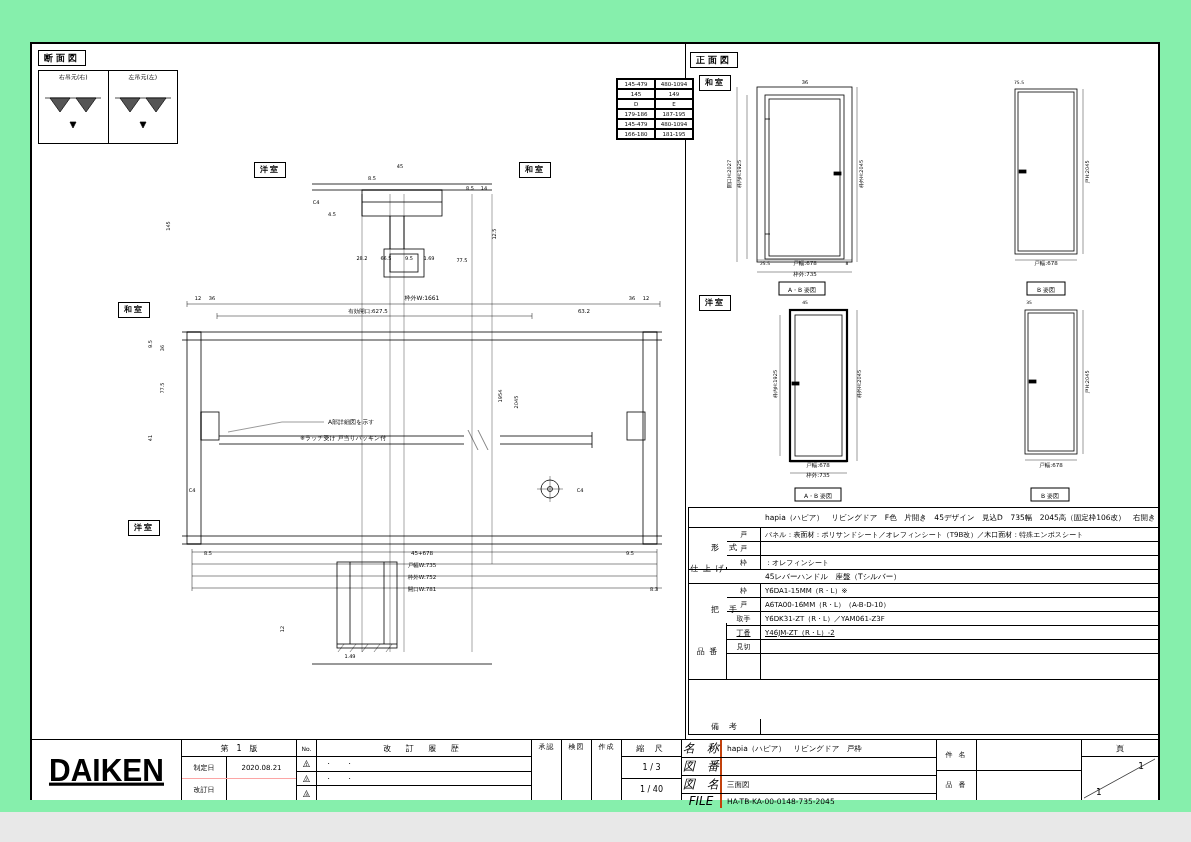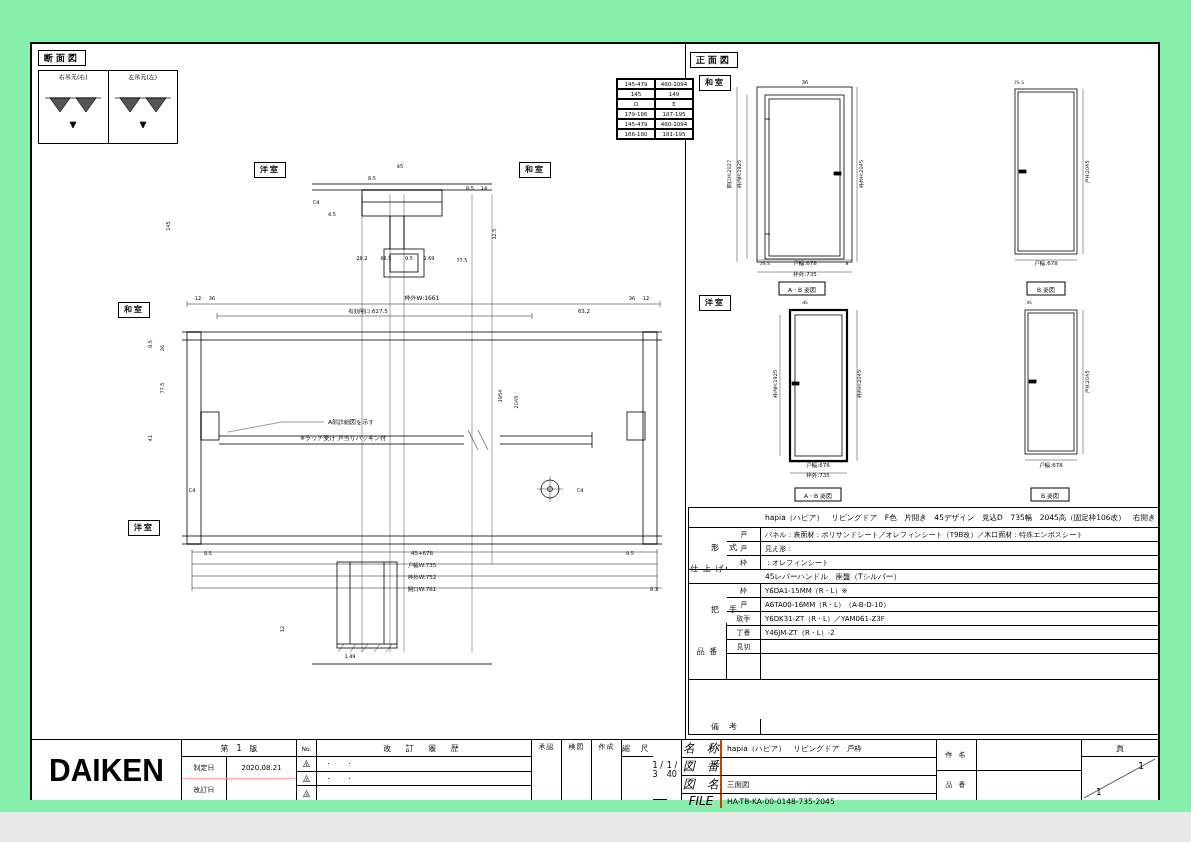--- a/index.html
+++ b/index.html
@@ -41,41 +41,41 @@
   .sub-part { width:34px; border-right:1px solid #000; display:flex; align-items:center; justify-content:center; font-size:7px; flex:none; }
   .sub-text { flex:1; display:flex; align-items:center; padding:0 4px; white-space:nowrap; overflow:hidden; font-size:7px; }
   .sub-filler { height:26px; display:flex; }
   .sub-filler .sub-part { border-right:1px solid #000; }
 
   
   .title-block { position:absolute; left:0; top:695px; width:1126px; height:61px;
                  border-top:1.5px solid #000; display:flex; background:#fff; }
   .tb-col { border-right:1px solid #000; flex:none; position:relative; }
   .tb-col:last-child { border-right:none; }
-  .logo-cell { width:150px; display:flex; align-items:center; justify-content:center; }
+  .logo-cell { width:150px; display:flex; align-items:center; justify-content:center;text-decoration:underline; }
   .logo-text { font-size:30px; font-weight:800; letter-spacing:0px; transform:scaleY(1.05); font-family:"Liberation Sans",sans-serif; }
   .edition { width:115px; display:flex; flex-direction:column; }
   .ed-header { height:17px; border-bottom:1px solid #000; display:flex; align-items:center; justify-content:center; font-size:8px; }
   .ed-row { flex:1; display:flex; border-bottom:1px solid #fca5a5; }
   .ed-row:last-child { border-bottom:none;font-family:Liberation Serif, serif; }
   .ed-label { width:45px; border-right:1px solid #000; display:flex; align-items:center; justify-content:center; font-size:7px; }
   .ed-value { flex:1; display:flex; align-items:center; justify-content:center; font-size:7px; }
   .no-col { width:20px; display:flex; flex-direction:column; }
   .no-header { height:17px; border-bottom:1px solid #000; font-size:6px; display:flex; align-items:center; justify-content:center; }
   .no-row { flex:1; border-bottom:1px solid #000; display:flex; align-items:center; justify-content:center; position:relative; }
   .no-row:last-child { border-bottom:none; }
   .tri { position:relative; font-size:9px; line-height:9px; }
   .tri-num { position:absolute; left:50%; top:55%; transform:translate(-50%,-50%); font-size:4.5px; }
   .history { width:215px; display:flex; flex-direction:column; }
   .hist-header { height:17px; border-bottom:1px solid #000; display:flex; align-items:center; justify-content:center; font-size:8px; letter-spacing:6px; }
   .hist-row { flex:1; border-bottom:1px solid #000; display:flex; align-items:center; padding-left:8px; font-size:7px; }
   .hist-row:last-child { border-bottom:none; }
   .sign-col { width:30px; display:flex; flex-direction:column; align-items:center; }
   .sign-label { font-size:7px; padding-top:2px; letter-spacing:1px; }
-  .scale-col { width:60px; display:flex; flex-direction:row; }
+  .scale-col { width:60px; display:flex; flex-direction:column;text-align:right; }
   .scale-header { height:17px; border-bottom:1px solid #000; display:flex; align-items:center; justify-content:center; font-size:8px; letter-spacing:4px; }
   .scale-val { flex:1; border-bottom:1px solid #000; display:flex; align-items:center; justify-content:center; font-size:8px; }
   .scale-val:last-child { border-bottom:none; }
   .doc-col { width:255px; display:flex; flex-direction:column; }
   .doc-row { flex:1; display:flex; border-bottom:1px solid #000; }
   .doc-row:last-child { border-bottom:none; }
   .doc-label { width:40px; border-right:2px solid #c2410c; display:flex; align-items:center; justify-content:center; font-size:12px;font-style:italic; }
   .doc-value { flex:1; display:flex; align-items:center; padding-left:5px; font-size:7.5px; white-space:nowrap; }
   .ref-col { width:145px; display:flex; flex-direction:column; }
   .ref-row { flex:1; display:flex; border-bottom:1px solid #000; }
@@ -341,21 +341,20 @@
       </div>
       <div class="spec-row" style="height:42px;flex:none;">
         <div class="spec-label w38">仕 上 げ</div>
         <div class="spec-sub">
           <div class="sub-row">
             <div class="sub-part">戸</div>
             <div class="sub-text">パネル：表面材：ポリサンドシート／オレフィンシート（T9B改）／木口面材：特殊エンボスシート</div>
           </div>
           <div class="sub-row">
             <div class="sub-part">戸</div>
-            <div class="sub-text">見え形：</div>
           </div>
           <div class="sub-row">
             <div class="sub-part">枠</div>
             <div class="sub-text">：オレフィンシート</div>
           </div>
         </div>
       </div>
       <div class="spec-row" style="height:14px;flex:none;">
         <div class="spec-label w72">把　手</div>
         <div class="spec-value">45レバーハンドル　座盤（Tシルバー）</div>
@@ -368,21 +367,21 @@
             <div class="sub-text">Y6DA1-15MM（R・L）※</div>
           </div>
           <div class="sub-row" style="flex:none;height:14px;">
             <div class="sub-part">戸</div>
             <div class="sub-text">A6TA00-16MM（R・L）（A-B-D-10）</div>
           </div>
           <div class="sub-row" style="flex:none;height:14px;">
             <div class="sub-part">取手</div>
             <div class="sub-text">Y6DK31-ZT（R・L）／YAM061-Z3F</div>
           </div>
-          <div class="sub-row" style="flex:none;height:14px;">
+          <div class="sub-row" style="flex:none;height:14px;text-decoration:underline;">
             <div class="sub-part">丁番</div>
             <div class="sub-text">Y46JM-ZT（R・L）-2</div>
           </div>
           <div class="sub-row" style="flex:none;height:14px;">
             <div class="sub-part">見切</div>
           </div>
           <div class="sub-filler">
             <div class="sub-part"></div>
               <div class="sub-text"></div>
           </div>

